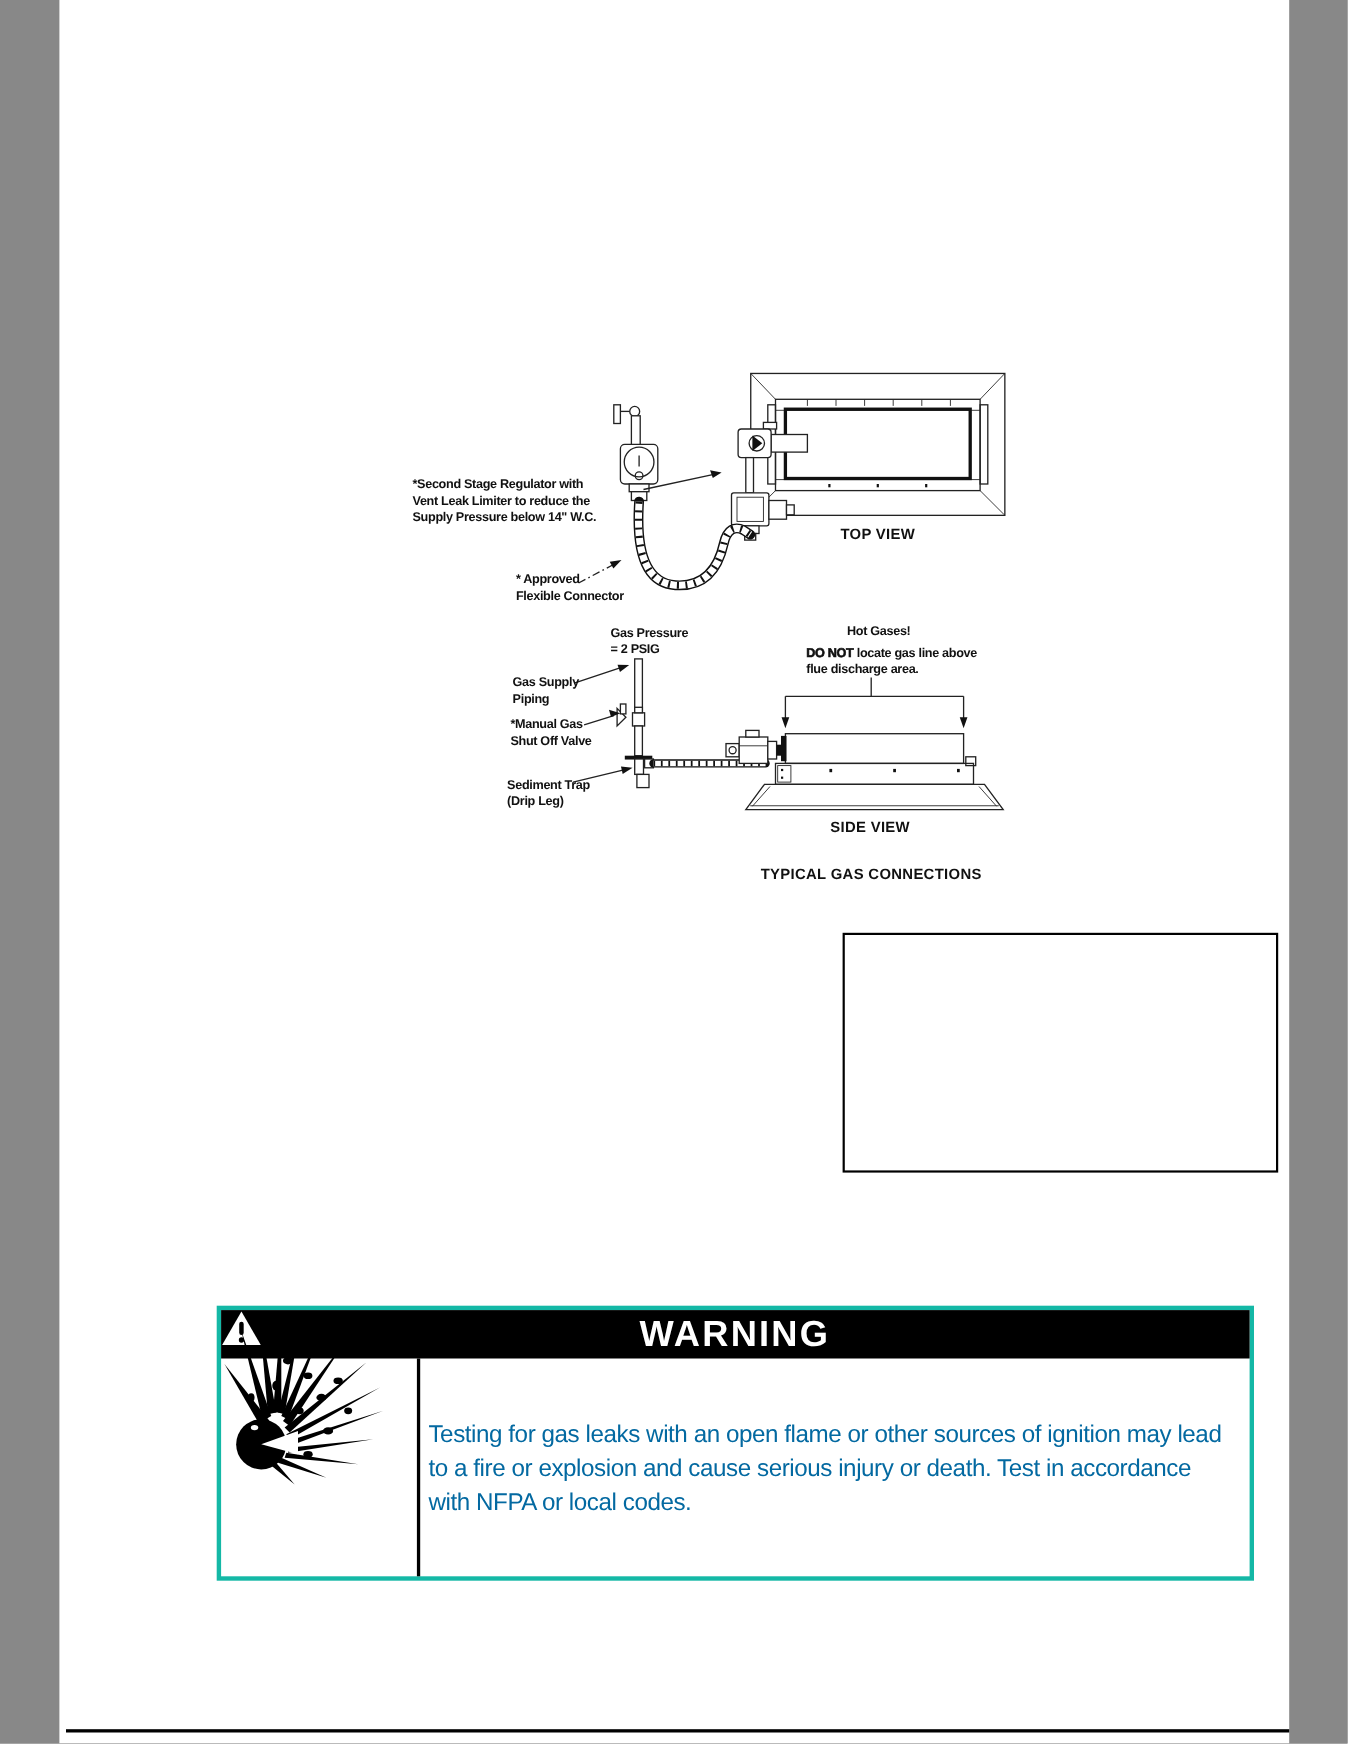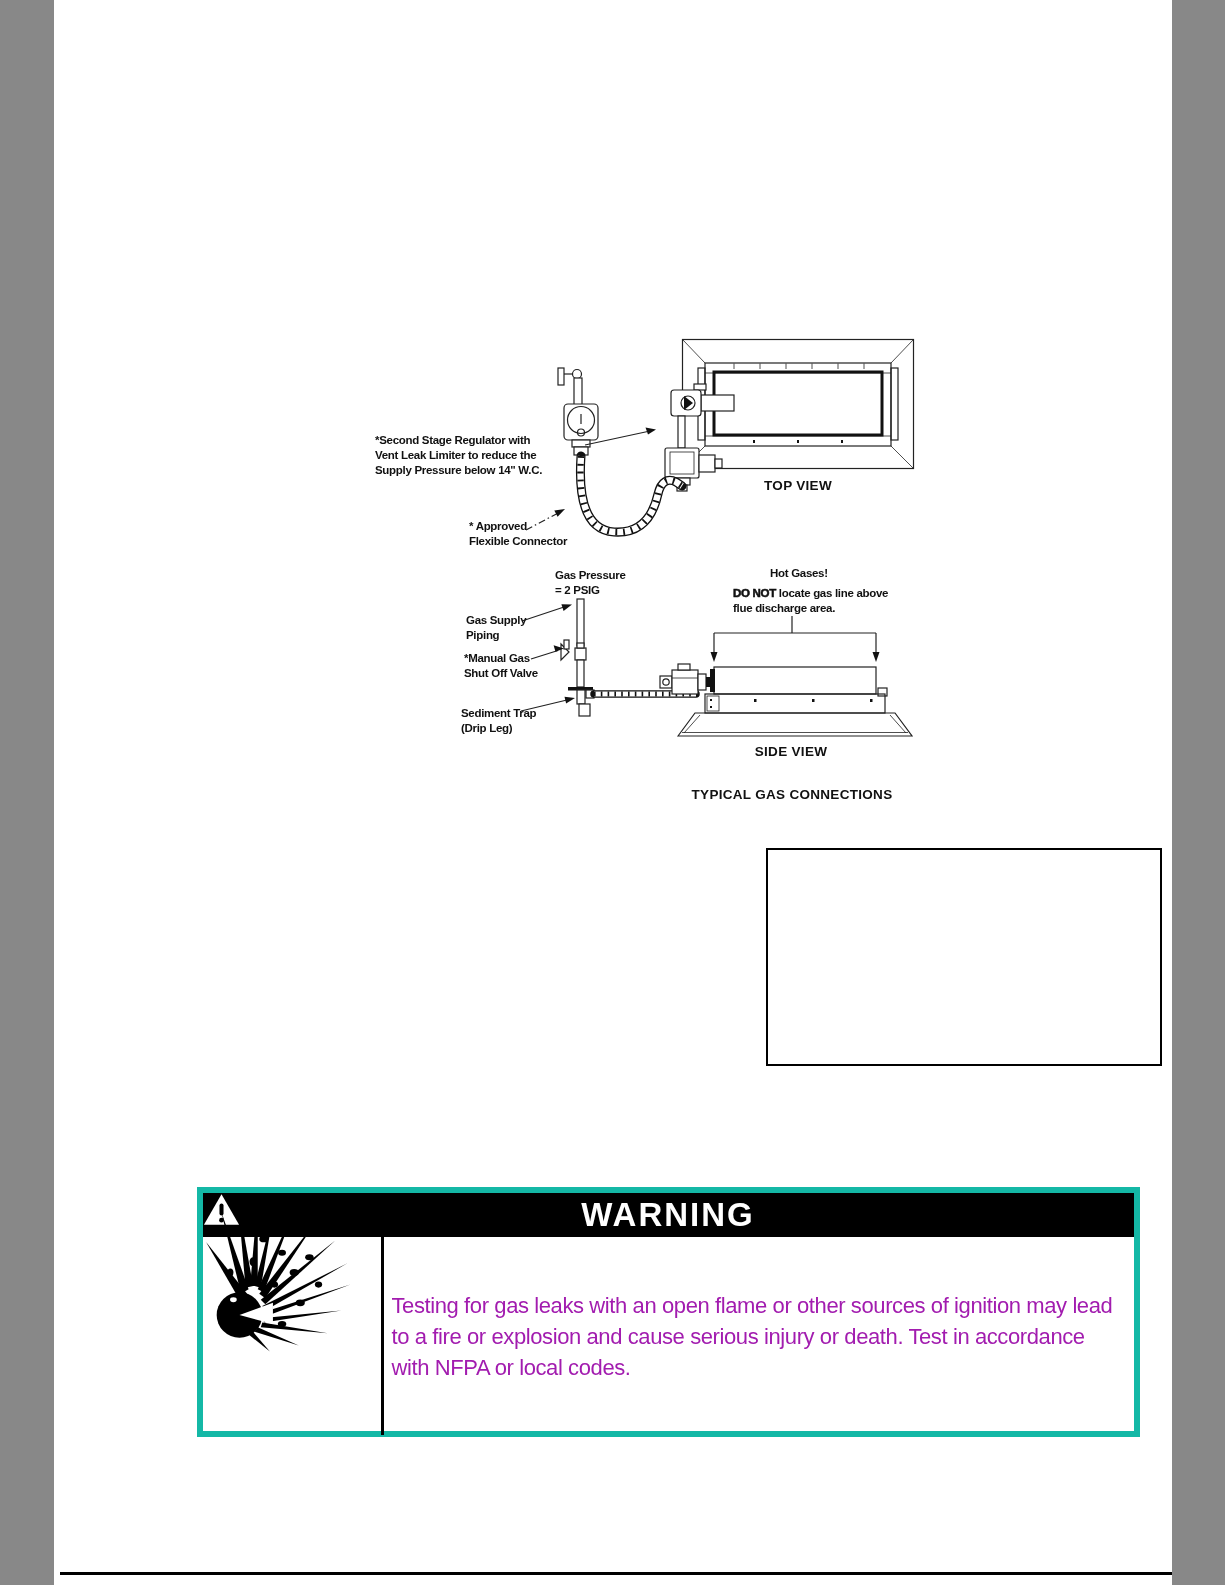--- a/index.html
+++ b/index.html
@@ -17,35 +17,35 @@
   .thin{fill:none;stroke:#222;stroke-width:0.8;}
   .thick{fill:none;stroke:#111;stroke-width:3;}
   .wh{fill:#fff;stroke:#222;stroke-width:1.2;}
   .blk{fill:#111;stroke:none;}
   #notes-box{
     position:absolute;left:712px;top:848px;width:396px;height:218px;
     border:2px solid #000;box-sizing:border-box;background:#fff;
   }
   #warning-panel{
     position:absolute;left:143px;top:1187px;width:943px;height:250px;
-    border:6px solid #14b8a6;box-sizing:border-box;background:#fff;
+    border:4px solid #14b8a6;box-sizing:border-box;background:#fff;
   }
   .warning-header{
     height:44px;background:#000;color:#fff;display:flex;align-items:center;
     justify-content:center;gap:12px;font-weight:700;font-size:33px;
     letter-spacing:2px;
   }
   .warning-body{display:flex;height:198px;}
   .warning-icon-cell{
     width:181px;flex:0 0 181px;border-right:3px solid #000;
     display:flex;align-items:center;justify-content:center;box-sizing:border-box;
   }
   .warning-text-cell{
     flex:1;padding:53px 12px 0 8px;font-size:22px;line-height:31px;
-    letter-spacing:-0.4px;color:#a21caf;
+    letter-spacing:-0.4px;color:#0369a1;
   }
   #bottom-rule{position:absolute;left:6px;top:1572px;width:1210px;height:3px;background:#000;}
   #bottom-rule-tick{position:absolute;left:1212px;top:1566px;width:3px;height:9px;background:#000;}
 </style>
 </head>
 <body>
 
 <div id="page">
 
   <svg width="1225" height="820" viewBox="0 0 1225 820">

